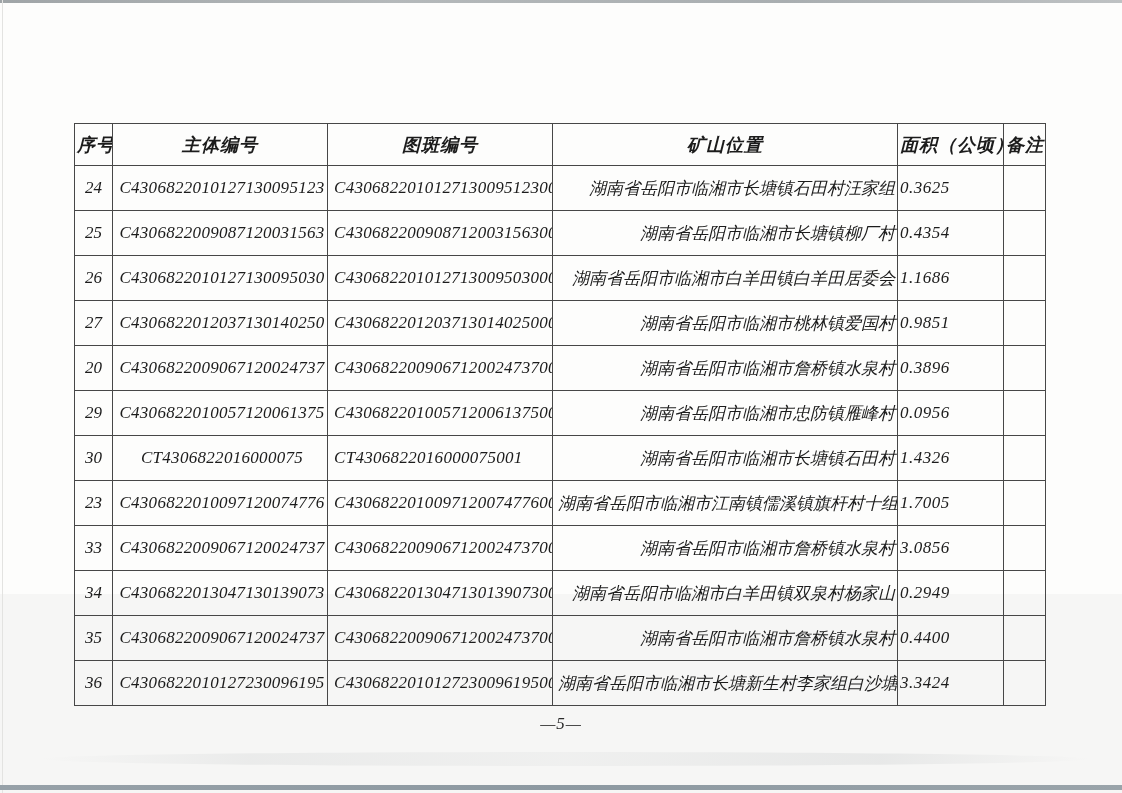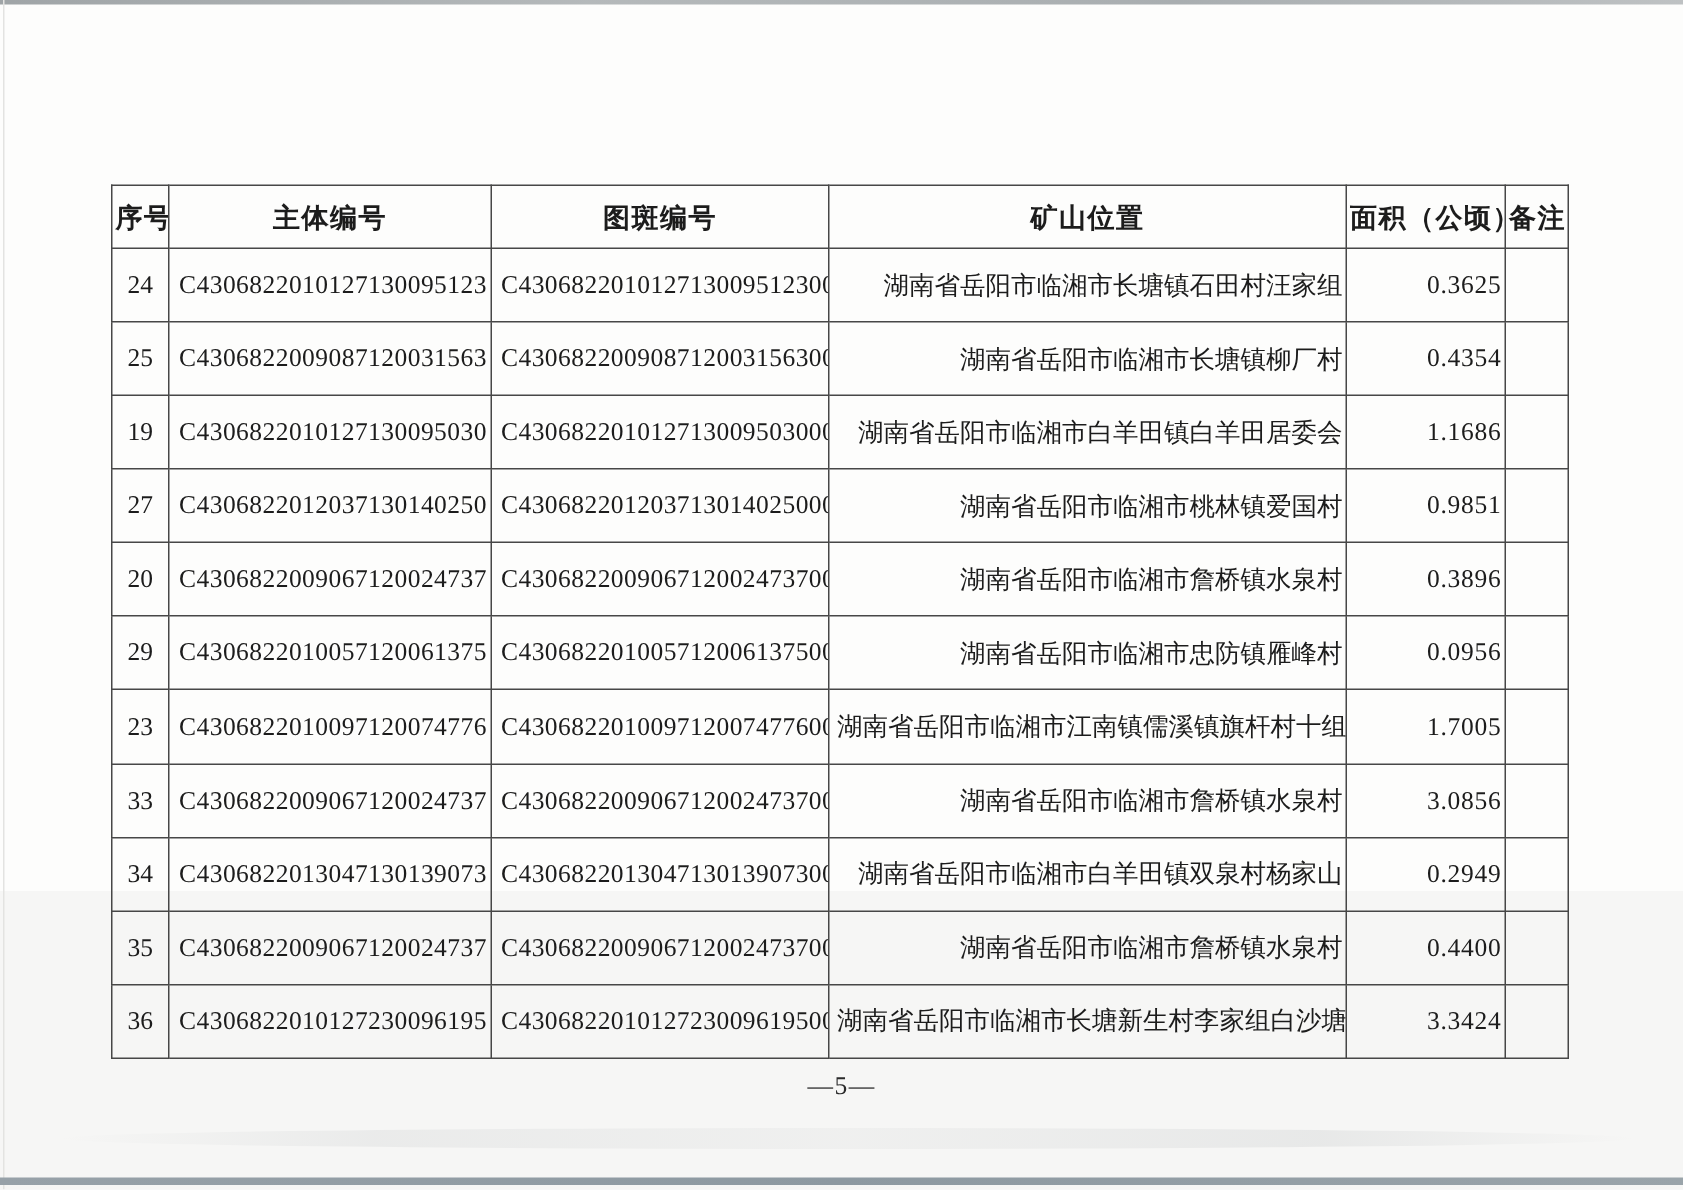--- a/index.html
+++ b/index.html
@@ -14,20 +14,21 @@
     margin: 0; padding: 0;
     width: 1122px; height: 793px;
     overflow: hidden;
     font-family: "Liberation Serif", "DejaVu Serif", serif;
     background: #f6f6f5;
   }
   .page {
     position: relative;
     width: 1122px; height: 594px;
     background: var(--paper);
+    font-style: italic;
   }
   .scan-edge-top {
     position: absolute; left: 0; top: 0;
     width: 1122px; height: 3px;
     background: linear-gradient(90deg, #8f9598 0%, #a8adaf 35%, #9aa0a3 70%, #b3b7b9 100%);
     opacity: 0.85;
   }
   .scan-edge-left {
     position: absolute; left: 2px; top: 0;
     width: 1px; height: 793px;
@@ -66,21 +67,21 @@
     font-weight: bold;
     text-align: center;
     height: 42px;
     letter-spacing: 1px;
   }
   .doc-table tbody tr { height: 41.6px; }
   td.cell-no     { text-align: center; }
   td.cell-subject{ text-align: center; padding-left: 6px; letter-spacing: 0.3px; }
   td.cell-spot   { text-align: left; padding-left: 6px; letter-spacing: 0.3px; }
   td.cell-loc    { text-align: right; padding-left: 5px; }
-  td.cell-area   { text-align: right; letter-spacing: 0.5px; }
+  td.cell-area   { text-align: left; letter-spacing: 0.5px; }
   td.cell-remark { text-align: center; }
   .page-number {
     position: absolute;
     left: 0; top: 714px;
     width: 1122px;
     text-align: center;
     font-size: 17px;
     color: #2a2a2a;
     letter-spacing: 1px;
   }
@@ -125,21 +126,21 @@
         </tr>
         <tr>
           <td class="cell-no">25</td>
           <td class="cell-subject">C4306822009087120031563</td>
           <td class="cell-spot">C4306822009087120031563001</td>
           <td class="cell-loc">湖南省岳阳市临湘市长塘镇柳厂村</td>
           <td class="cell-area">0.4354</td>
           <td class="cell-remark"></td>
         </tr>
         <tr>
-          <td class="cell-no">19</td>
+          <td class="cell-no">26</td>
           <td class="cell-subject">C4306822010127130095030</td>
           <td class="cell-spot">C4306822010127130095030002</td>
           <td class="cell-loc">湖南省岳阳市临湘市白羊田镇白羊田居委会</td>
           <td class="cell-area">1.1686</td>
           <td class="cell-remark"></td>
         </tr>
         <tr>
           <td class="cell-no">27</td>
           <td class="cell-subject">C4306822012037130140250</td>
           <td class="cell-spot">C4306822012037130140250001</td>
@@ -157,20 +158,28 @@
         </tr>
         <tr>
           <td class="cell-no">29</td>
           <td class="cell-subject">C4306822010057120061375</td>
           <td class="cell-spot">C4306822010057120061375003</td>
           <td class="cell-loc">湖南省岳阳市临湘市忠防镇雁峰村</td>
           <td class="cell-area">0.0956</td>
           <td class="cell-remark"></td>
         </tr>
         <tr>
+          <td class="cell-no">30</td>
+          <td class="cell-subject">CT4306822016000075</td>
+          <td class="cell-spot">CT4306822016000075001</td>
+          <td class="cell-loc">湖南省岳阳市临湘市长塘镇石田村</td>
+          <td class="cell-area">1.4326</td>
+          <td class="cell-remark"></td>
+        </tr>
+        <tr>
           <td class="cell-no">23</td>
           <td class="cell-subject">C4306822010097120074776</td>
           <td class="cell-spot">C4306822010097120074776001</td>
           <td class="cell-loc">湖南省岳阳市临湘市江南镇儒溪镇旗杆村十组</td>
           <td class="cell-area">1.7005</td>
           <td class="cell-remark"></td>
         </tr>
         <tr>
           <td class="cell-no">33</td>
           <td class="cell-subject">C4306822009067120024737</td>

